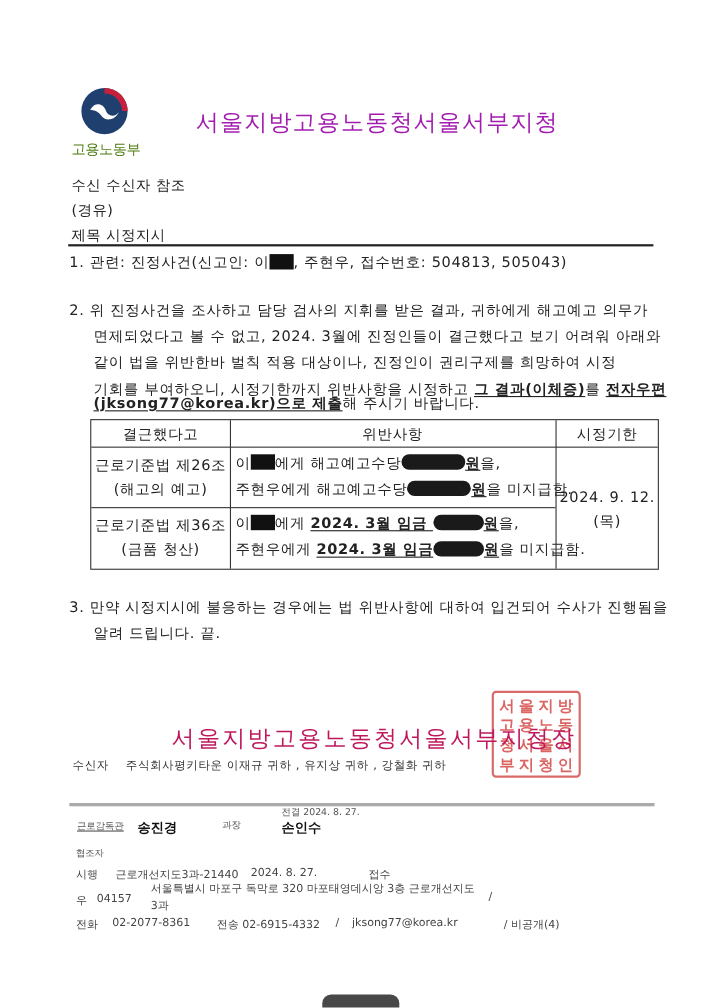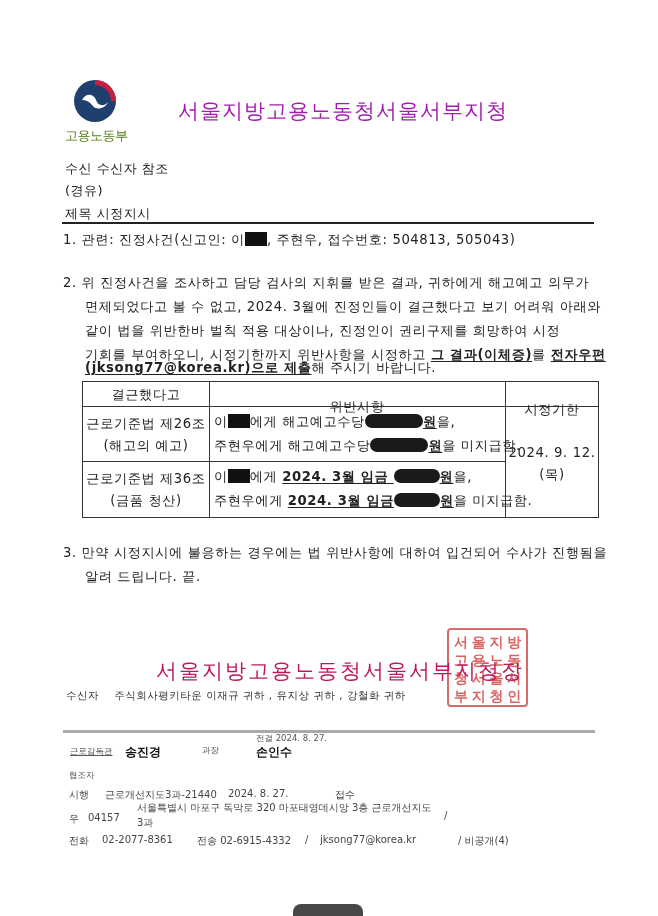--- a/index.html
+++ b/index.html
@@ -79,22 +79,22 @@
   <span class="u">(jksong77@korea.kr)으로 제출</span><span>해 주시기 바랍니다.</span>
 </div>
 
 <div class="abs tbl">
   <div class="vline" style="left:126px;"></div>
   <div class="vline" style="left:422px;"></div>
   <div class="hline" style="left:0; right:0; top:24px;"></div>
   <div class="hline" style="left:0; width:422px; top:79px;"></div>
 
   <div class="cell" style="left:0; width:126px; top:4px;">결근했다고</div>
-  <div class="cell" style="left:126px; width:296px; top:16px;text-align:center;">위반사항</div>
-  <div class="cell" style="left:422px; width:94px; top:4px;margin-top:15px;">시정기한</div>
+  <div class="cell" style="left:126px; width:296px; top:4px;text-align:center;">위반사항</div>
+  <div class="cell" style="left:422px; width:94px; top:4px;">시정기한</div>
 
   <div class="cell" style="left:0; width:126px; top:31px; line-height:22px;">
     <div>근로기준법 제26조</div>
     <div>(해고의 예고)</div>
   </div>
   <div class="cell desc" style="left:131px; top:28px;">
     <div><span>이</span><span class="redact-box"></span><span>에게 해고예고수당</span><span class="redact-oval"></span><span class="u">원</span><span>을,</span></div>
     <div><span>주현우에게 해고예고수당</span><span class="redact-oval"></span><span class="u">원</span><span>을 미지급함.</span></div>
   </div>
 

